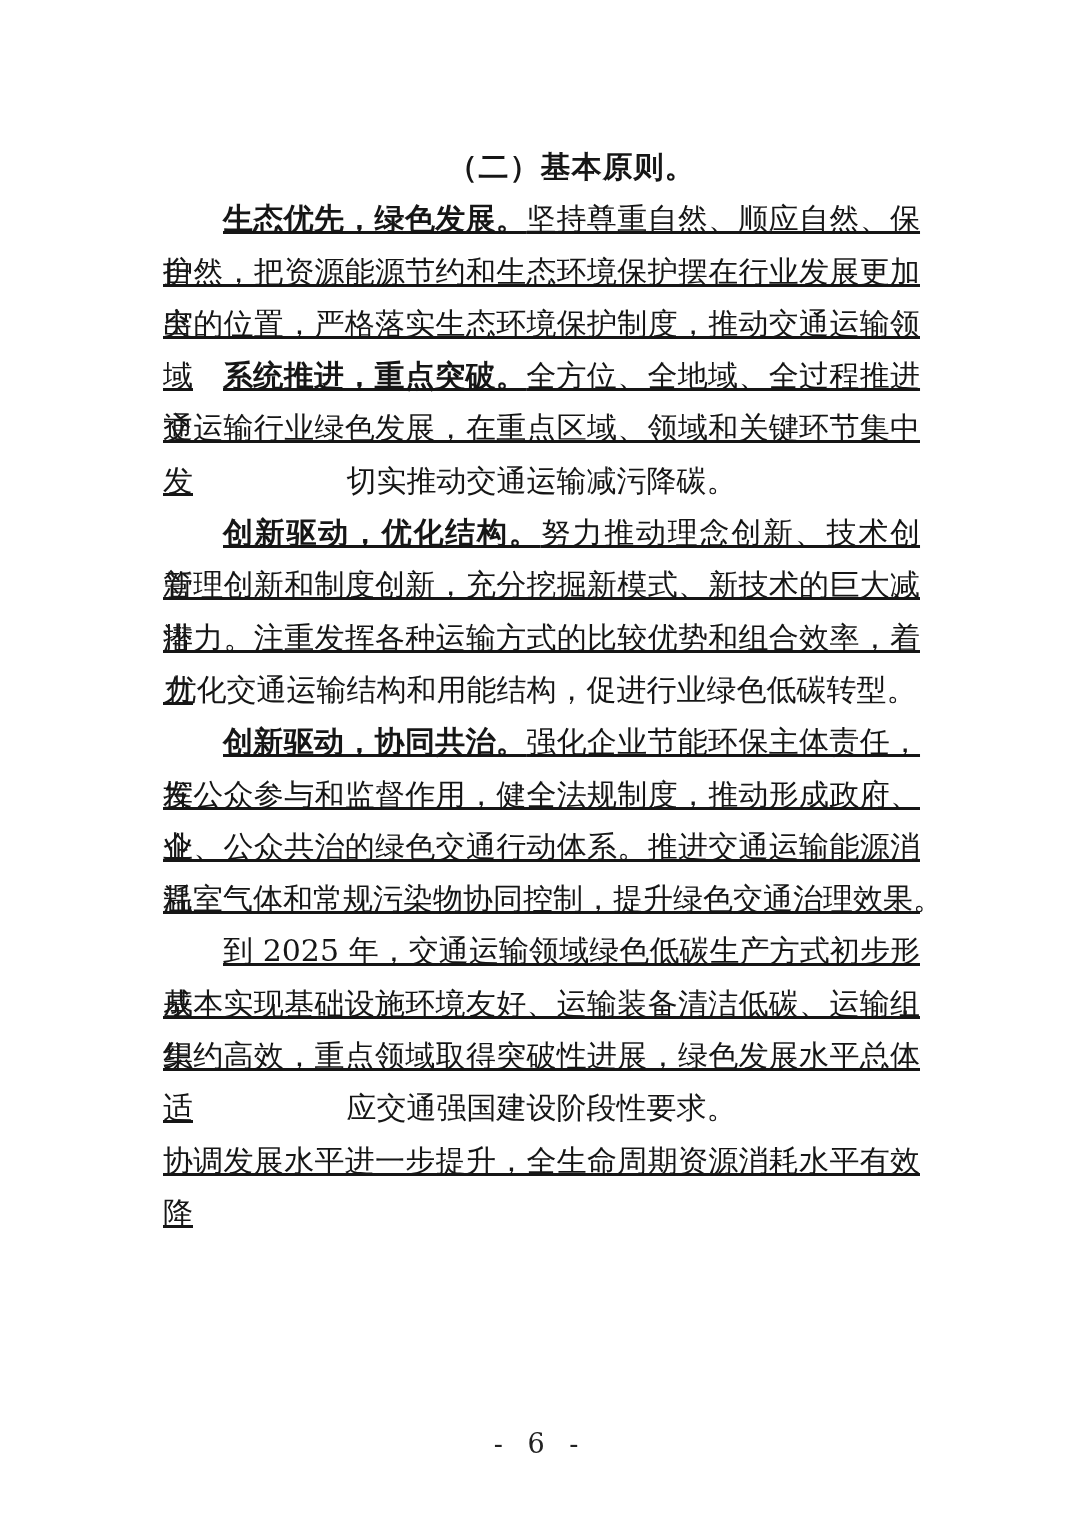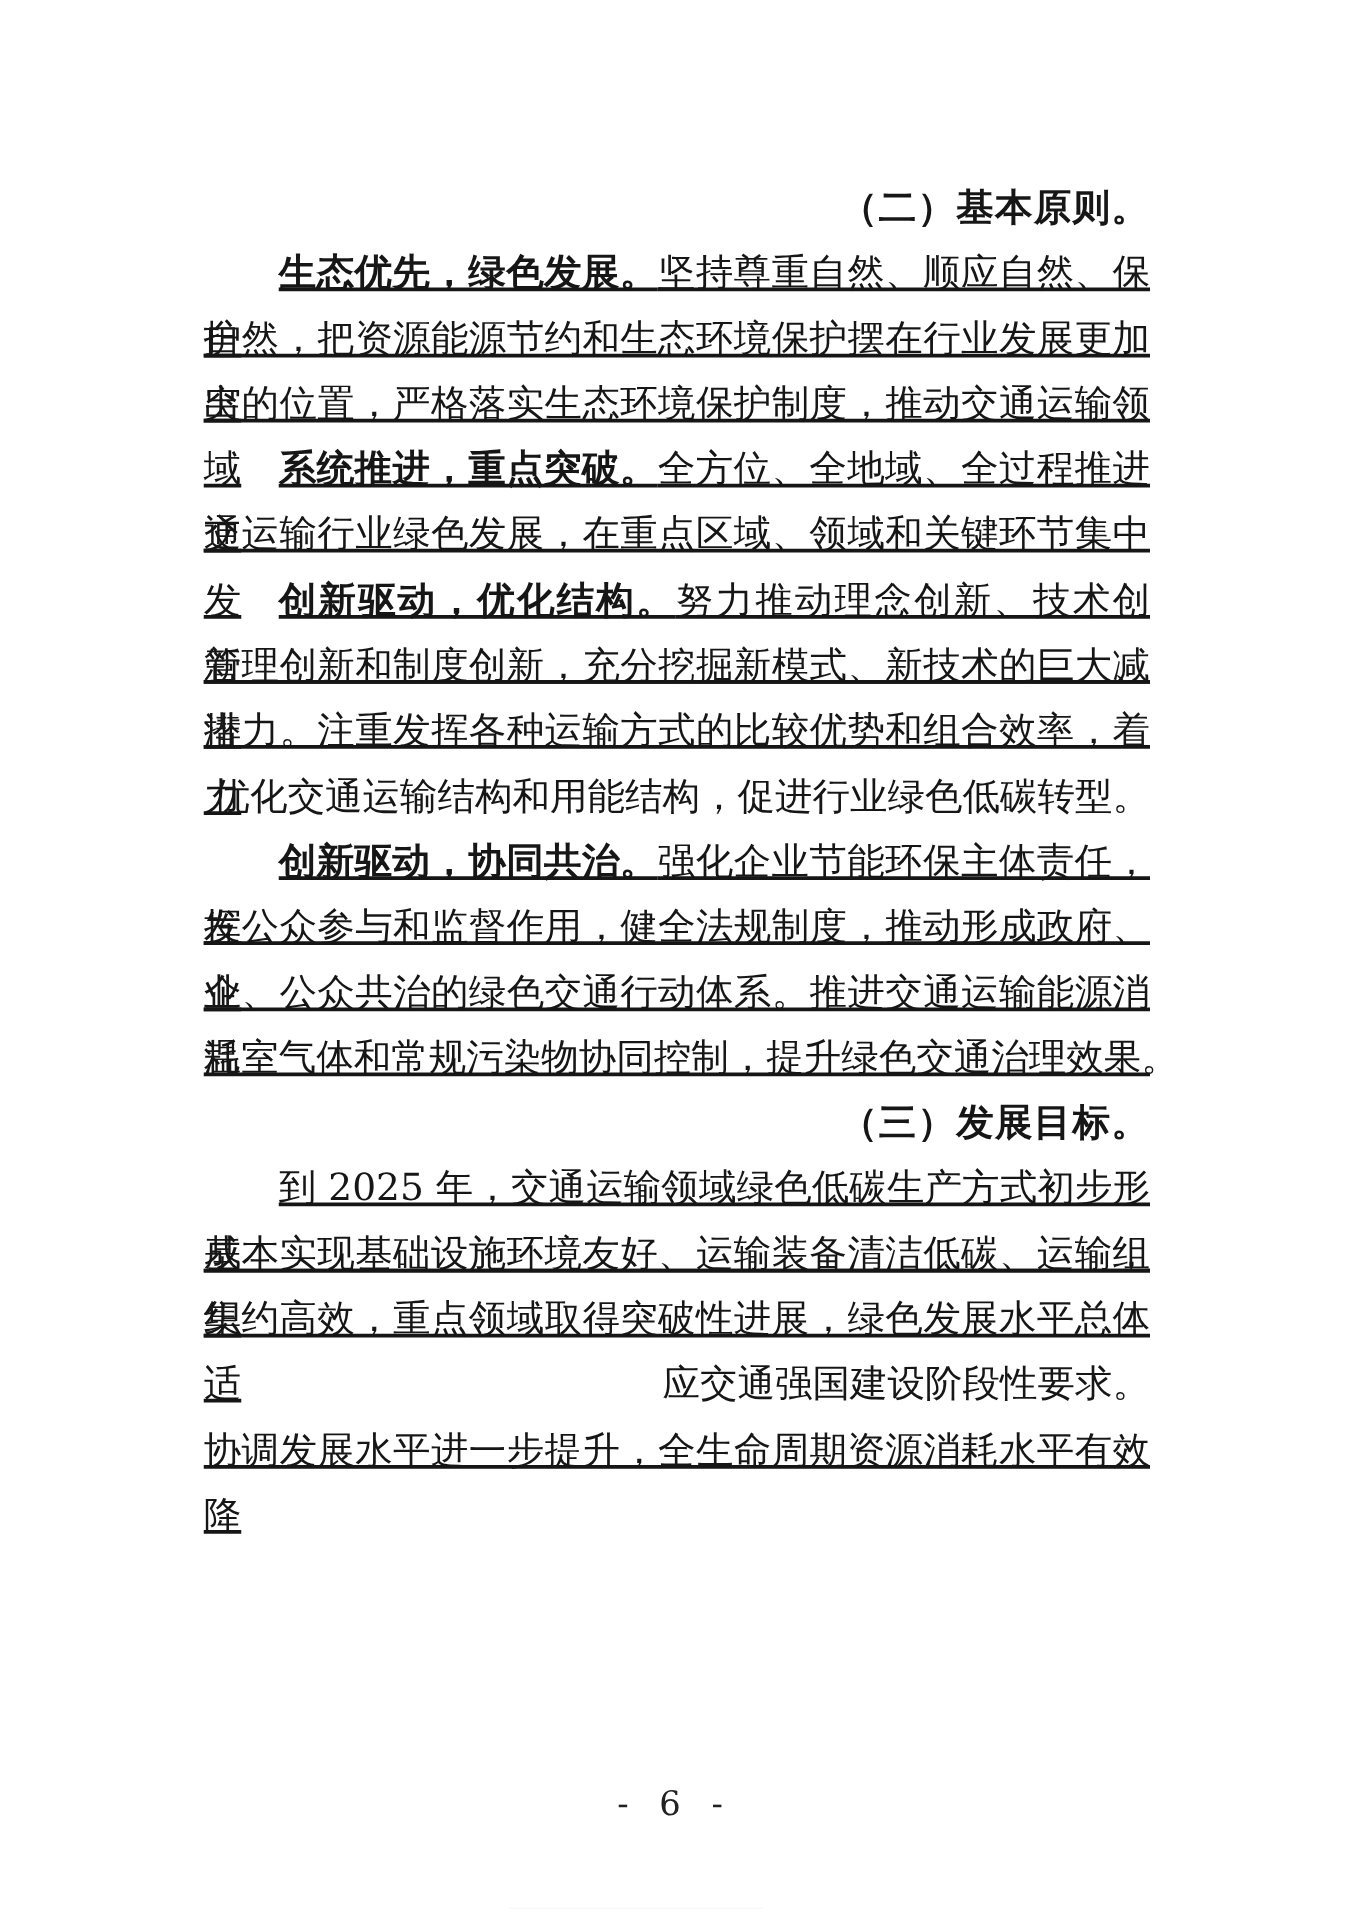--- a/index.html
+++ b/index.html
@@ -18,21 +18,21 @@
     position: absolute;
     left: 163px;
     top: 141px;
     width: 757px;
     font-size: 30px;
   }
   .line {
     height: 52.3px;
     line-height: 52.3px;
     white-space: nowrap;
-    text-align: right;
+    text-align: center;
   }
   
   .line.fill {
     white-space: normal;
     text-align: justify;
     text-align-last: justify;
     text-decoration: underline;
   }
   .line.indent { text-indent: 2em; }
   .line .lead { font-weight: 700; }
@@ -55,32 +55,32 @@
   <div class="content">
 
     <div class="line heading indent"><span class="lead">（二）基本原则。</span></div>
 
     <div class="line fill indent"><span class="lead">生态优先，绿色发展。</span><span>坚持尊重自然、顺应自然、保护</span></div>
     <div class="line fill"><span>自然，把资源能源节约和生态环境保护摆在行业发展更加突</span></div>
     <div class="line fill"><span>出的位置，严格落实生态环境保护制度，推动交通运输领域</span></div>
 
     <div class="line fill indent"><span class="lead">系统推进，重点突破。</span><span>全方位、全地域、全过程推进交</span></div>
     <div class="line fill"><span>通运输行业绿色发展，在重点区域、领域和关键环节集中发</span></div>
+    <div class="line"><span>切实推动交通运输减污降碳。</span></div>
 
     <div class="line fill indent"><span class="lead">创新驱动，优化结构。</span><span>努力推动理念创新、技术创新、</span></div>
     <div class="line fill"><span>管理创新和制度创新，充分挖掘新模式、新技术的巨大减排</span></div>
     <div class="line fill"><span>潜力。注重发挥各种运输方式的比较优势和组合效率，着力</span></div>
     <div class="line"><span>优化交通运输结构和用能结构，促进行业绿色低碳转型。</span></div>
 
     <div class="line fill indent"><span class="lead">创新驱动，协同共治。</span><span>强化企业节能环保主体责任，发</span></div>
     <div class="line fill"><span>挥公众参与和监督作用，健全法规制度，推动形成政府、企</span></div>
     <div class="line fill"><span>业、公众共治的绿色交通行动体系。推进交通运输能源消耗、</span></div>
     <div class="line"><span>温室气体和常规污染物协同控制，提升绿色交通治理效果。</span></div>
 
-    <div class="line heading indent"><span class="lead">（三）发展目标。</span></div>
 
     <div class="line fill indent"><span>到 2025 年，交通运输领域绿色低碳生产方式初步形成，</span></div>
     <div class="line fill"><span>基本实现基础设施环境友好、运输装备清洁低碳、运输组织</span></div>
     <div class="line fill"><span>集约高效，重点领域取得突破性进展，绿色发展水平总体适</span></div>
     <div class="line"><span>应交通强国建设阶段性要求。</span></div>
 
     <div class="line fill"><span>协调发展水平进一步提升，全生命周期资源消耗水平有效降</span></div>
 
   </div>
 

